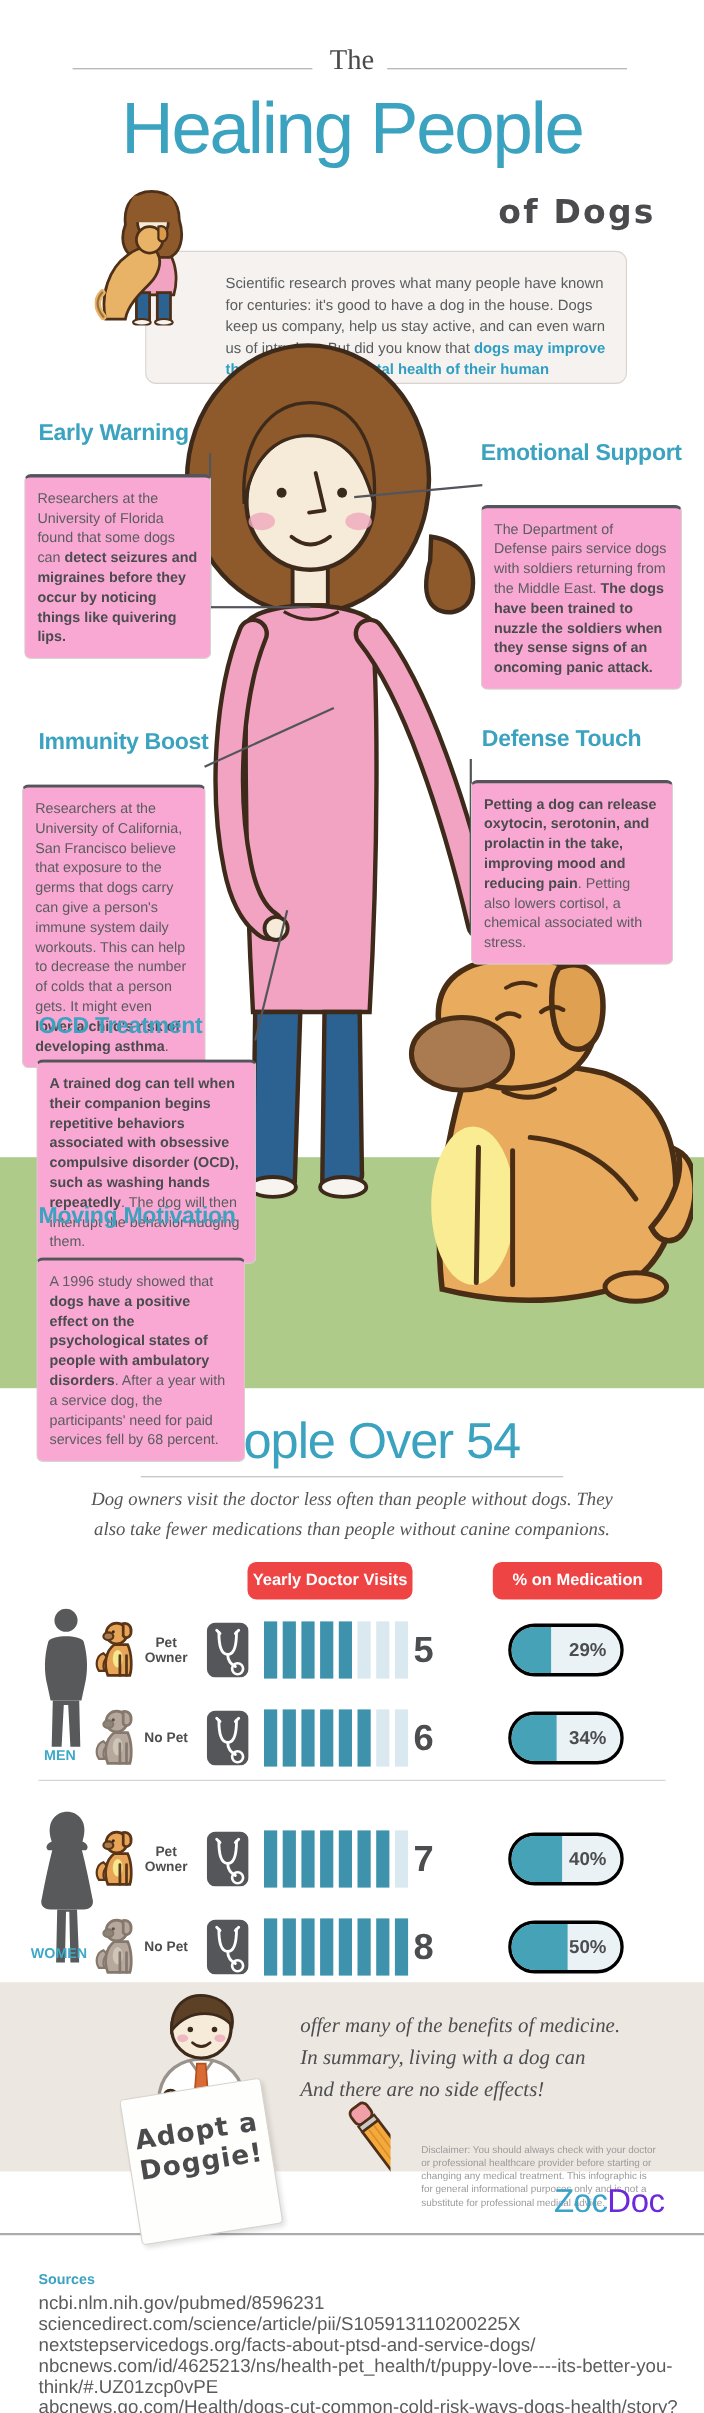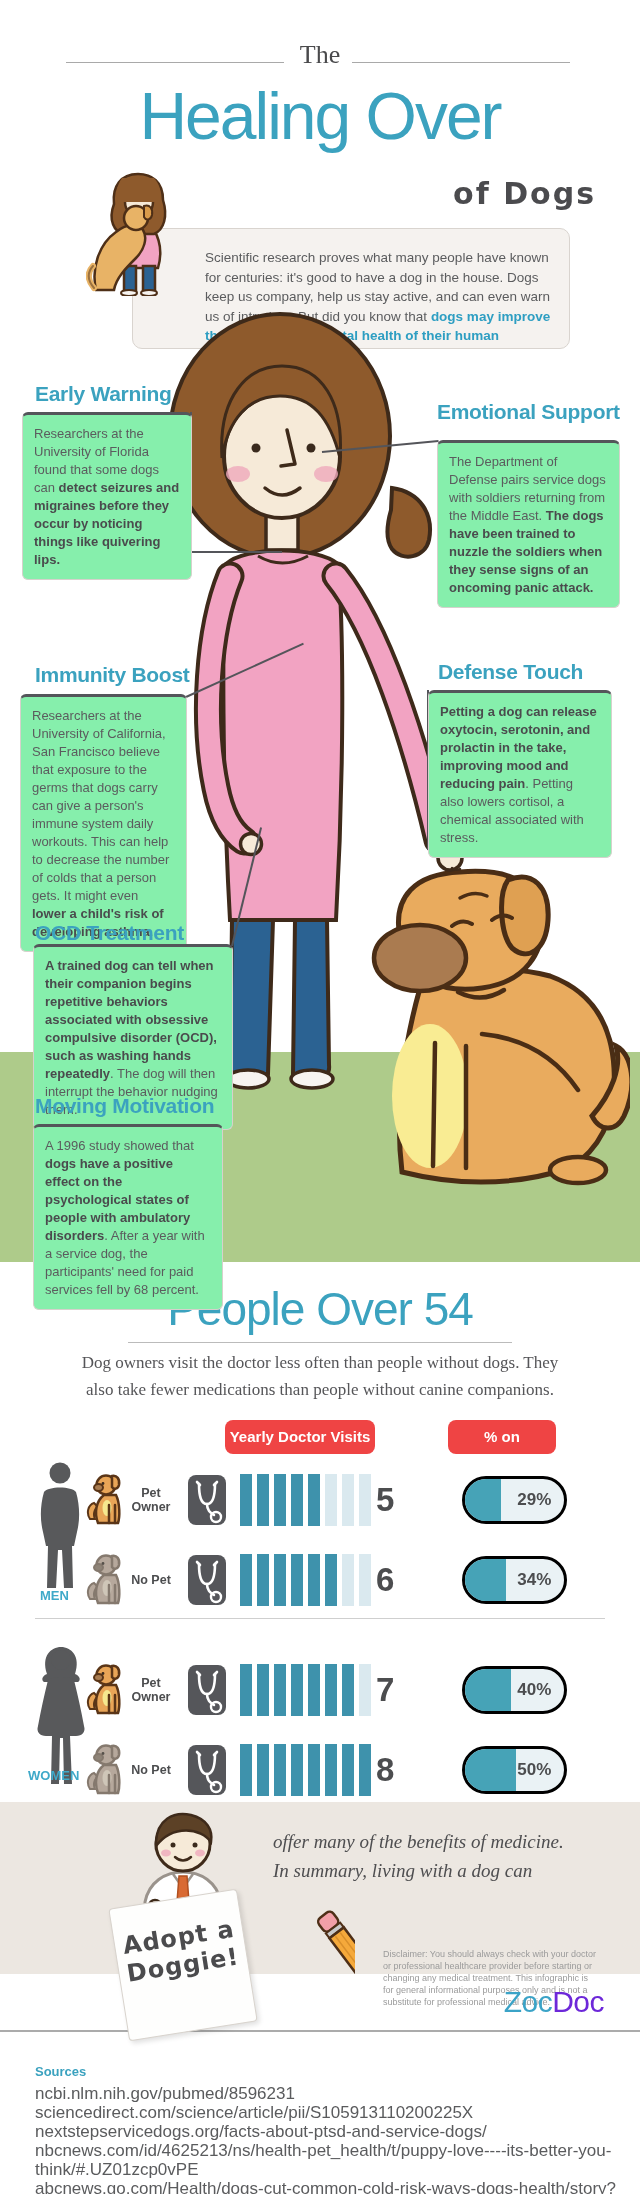--- a/index.html
+++ b/index.html
@@ -11,31 +11,31 @@
              font-family:"Liberation Serif", serif;font-size:26px;color:#4A4A4C;}
   .main-title{position:absolute;top:78px;left:0;width:640px;text-align:center;
               font-size:66px;letter-spacing:-2px;color:#3BA2BF;font-weight:400;}
   .sub-title{position:absolute;top:176px;left:0;width:596px;text-align:right;
              font-family:"DejaVu Sans", sans-serif;font-size:30px;font-weight:700;color:#4B4B4E;letter-spacing:2px;}
   .intro-card{position:absolute;left:132px;top:228px;width:436px;height:119px;background:#F5F2EF;
               border:1px solid #D9D4CF;border-radius:10px;}
   .intro-text{position:absolute;left:205px;top:248px;width:352px;font-size:13.5px;line-height:19.5px;color:#5B5C5E;}
   .intro-text .hl{color:#2E9EC2;font-weight:bold;}
   .fact-head{position:absolute;font-size:21px;font-weight:bold;color:#3BA2BF;letter-spacing:-0.3px;}
-  .fact-box{position:absolute;background:#86efac;border:1px solid #D6D1CC;border-top:3px solid #54555A;
-            border-radius:6px;padding:10px 11px;font-size:13px;line-height:18px;color:#5B5C5E;box-sizing:border-box;}
+  .fact-box{position:absolute;background:#f9a8d4;border:1px solid #D6D1CC;border-top:3px solid #54555A;
+            border-radius:6px;padding:10px 11px;font-size:13px;line-height:18px;color:#5B5C5E;box-sizing:border-box;margin-top:19px;}
   .fact-box .b1{font-weight:bold;color:#4A4B4D;}
   .conn{position:absolute;background:#54555A;z-index:3;}
   .green-band{position:absolute;left:0;top:1052px;width:640px;height:210px;background:#AECB8A;z-index:0;}
   .illo{z-index:1;}
   .lvl2{z-index:4;}
   .p54-title{position:absolute;top:1282px;left:0;width:640px;text-align:center;font-size:46px;
              color:#3BA2BF;font-weight:400;letter-spacing:-1px;}
   .p54-sub{position:absolute;left:0;width:640px;text-align:center;font-family:"Liberation Serif", serif;
-           font-size:17px;color:#555558;}
+           font-style:italic;font-size:17px;color:#555558;}
   .col-head{position:absolute;top:1420px;height:34px;background:#ef4444;color:#fff;font-size:15px;
             font-weight:bold;border-radius:8px;text-align:center;line-height:34px;}
   .drow{position:absolute;left:0;width:640px;height:56px;padding-left:36px;}
   .dogi{position:absolute;left:86px;top:1px;}
   .cat{position:absolute;left:127px;top:50%;transform:translateY(-50%);width:48px;text-align:center;
        font-size:12.5px;font-weight:bold;color:#4C4D4F;line-height:14px;}
   .steth{position:absolute;left:188px;top:3px;}
   .bars{position:absolute;left:240px;top:2px;height:52px;display:flex;gap:5px;}
   .bar{width:12px;height:52px;}
   .bar.on{background:#3E92AC;}
@@ -70,21 +70,21 @@
   .dog-gray .patch{fill:#CFC6B8;}
 </style>
 </head>
 <body>
 
 <div class="canvas">
 
   <div class="rule" style="left:66px;top:62px;width:218px;"></div>
   <div class="rule" style="left:352px;top:62px;width:218px;"></div>
   <div class="pre-title">The</div>
-  <div class="main-title">Healing Over</div>
+  <div class="main-title">Healing People</div>
   <div class="sub-title">of Dogs</div>
 
   <div class="intro-card"></div>
   <div class="intro-text">
     <span>Scientific research proves what many people have known for centuries: it's good to have a dog in the house. Dogs keep us company, help us stay active, and can even warn us of intruders. But did you know that </span><span class="hl">dogs may improve the physical and mental health of their human companions?</span>
   </div>
 
   <svg class="abs lvl2" style="left:86px;top:172px;" width="106" height="124" viewBox="0 0 106 124">
     <path d="M30,96 L72,96 C76,82 74,68 68,58 L36,58 C30,70 28,86 30,96 Z" fill="#F2A3C2" stroke="#4E2F17" stroke-width="2.5"></path>
     <rect x="38" y="94" width="12" height="26" fill="#2B6292" stroke="#4E2F17" stroke-width="2.5"></rect>
@@ -192,21 +192,21 @@
   <div class="fact-box lvl2" style="left:33px;top:1124px;width:190px;">
     <span>A 1996 study showed that </span><span class="b1">dogs have a positive effect on the psychological states of people with ambulatory disorders</span><span>. After a year with a service dog, the participants' need for paid services fell by 68 percent.</span>
   </div>
 
   <div class="p54-title">People Over 54</div>
   <div class="rule" style="left:128px;top:1342px;width:384px;background:#BBBBBB;"></div>
   <div class="p54-sub" style="top:1353px;">Dog owners visit the doctor less often than people without dogs. They</div>
   <div class="p54-sub" style="top:1380px;">also take fewer medications than people without canine companions.</div>
 
   <div class="col-head" style="left:225px;width:150px;">Yearly Doctor Visits</div>
-  <div class="col-head" style="left:448px;width:108px;">% on Medication</div>
+  <div class="col-head" style="left:448px;width:154px;">% on Medication</div>
 
   <svg class="abs" style="left:36px;top:1462px;" width="48" height="128" viewBox="0 0 48 128">
     <circle cx="24" cy="11" r="10.5" fill="#58595B"></circle>
     <path d="M8,30 C12,24 36,24 40,30 C44,44 44,58 41,70 L38,84 L10,84 L7,70 C4,58 4,44 8,30 Z" fill="#58595B"></path>
     <path d="M12,84 L11,126 L20,126 L22,88 L26,88 L28,126 L37,126 L36,84 Z" fill="#58595B"></path>
   </svg>
   <div class="grp-label" style="left:40px;top:1588px;">MEN</div>
 
   <div class="drow" style="top:1472px;">
     <svg class="dogi dog-orange" width="40" height="54" viewBox="0 0 40 54">
@@ -375,20 +375,21 @@
     <path d="M60,51 Q68,58 76,51" fill="none" stroke="#3E2A1A" stroke-width="2.5" stroke-linecap="round"></path>
     <ellipse cx="51" cy="47" rx="5" ry="3.5" fill="#EFA9BC" opacity="0.8"></ellipse>
     <ellipse cx="85" cy="47" rx="5" ry="3.5" fill="#EFA9BC" opacity="0.8"></ellipse>
     <circle cx="40" cy="100" r="6" fill="#F6EAD8" stroke="#3E2A1A" stroke-width="2.5"></circle>
     <circle cx="98" cy="96" r="6" fill="#F6EAD8" stroke="#3E2A1A" stroke-width="2.5"></circle>
   </svg>
 
   <div class="summary-text">
     <div>offer many of the benefits of medicine.</div>
     <div>In summary, living with a dog can</div>
+    <div>And there are no side effects!</div>
   </div>
 
   <div class="note">
     <div class="note-line" style="margin-top:24px;">Adopt a</div>
     <div class="note-line">Doggie!</div>
   </div>
 
   <svg class="abs" style="left:215px;top:1900px;z-index:6;" width="140" height="175" viewBox="0 0 140 175">
     <g transform="translate(118,28) rotate(-37)">
       <rect x="-9" y="-16" width="18" height="16" rx="5" fill="#F2A0A8" stroke="#4E2F17" stroke-width="2.5"></rect>

